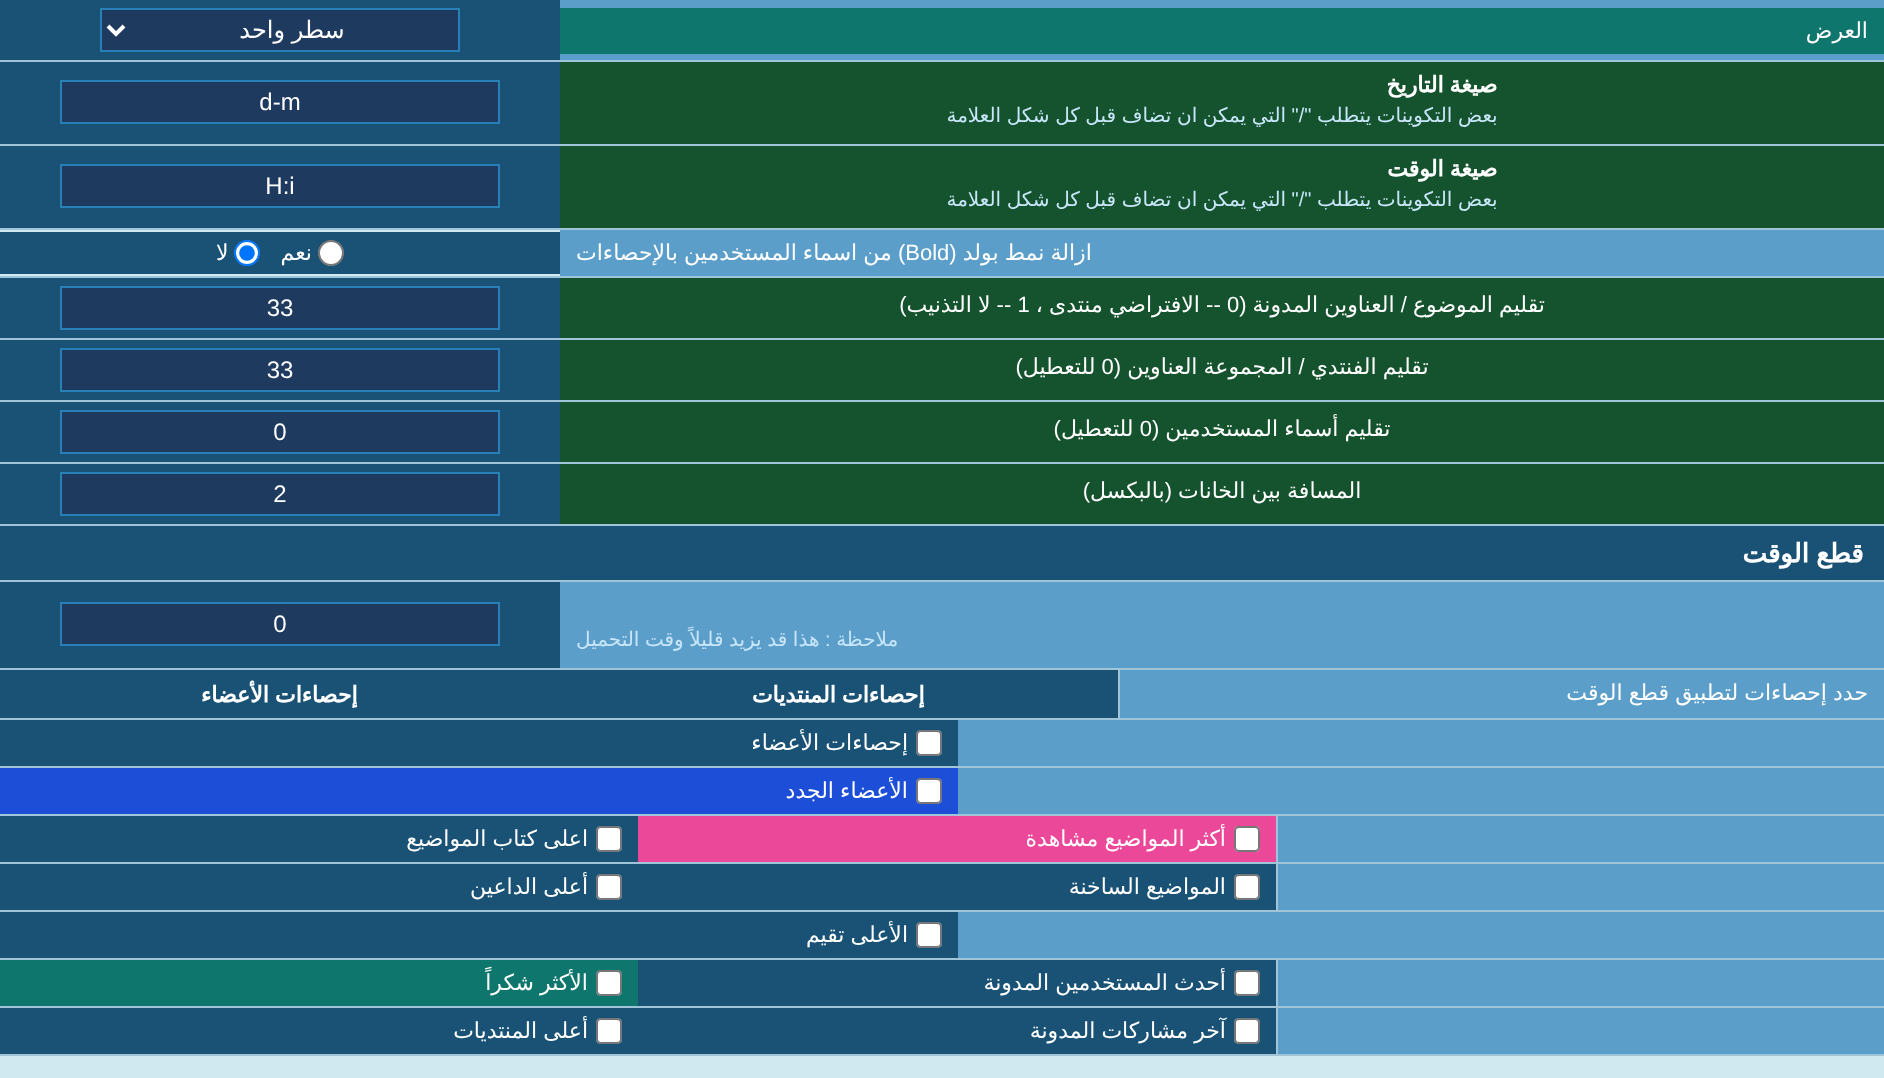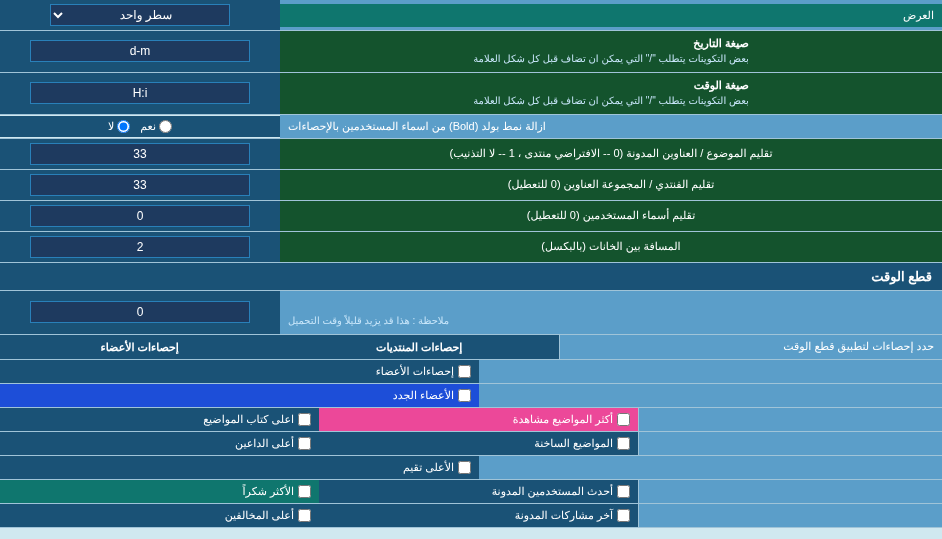--- a/index.html
+++ b/index.html
@@ -361,19 +361,19 @@
         <div style="flex: 1 1 0%; background: rgb(91, 158, 201);"></div>
         <div style="flex: 1 1 0%; background: rgb(26, 82, 118); padding: 3px 8px; border-right: 1px solid rgb(160, 196, 216);">
           <label class="checkbox-item">
             <input type="checkbox" style="">
             <span>آخر مشاركات المدونة</span>
           </label>
         </div>
         <div style="flex: 1 1 0%; background: rgb(26, 82, 118); padding: 3px 8px;">
           <label class="checkbox-item">
             <input type="checkbox" style="">
-            <span>أعلى المخالفين</span>
+            <span>أعلى المنتديات</span>
           </label>
         </div>
       </div>
     </div>
 
 </div>
 
 </body></html>

